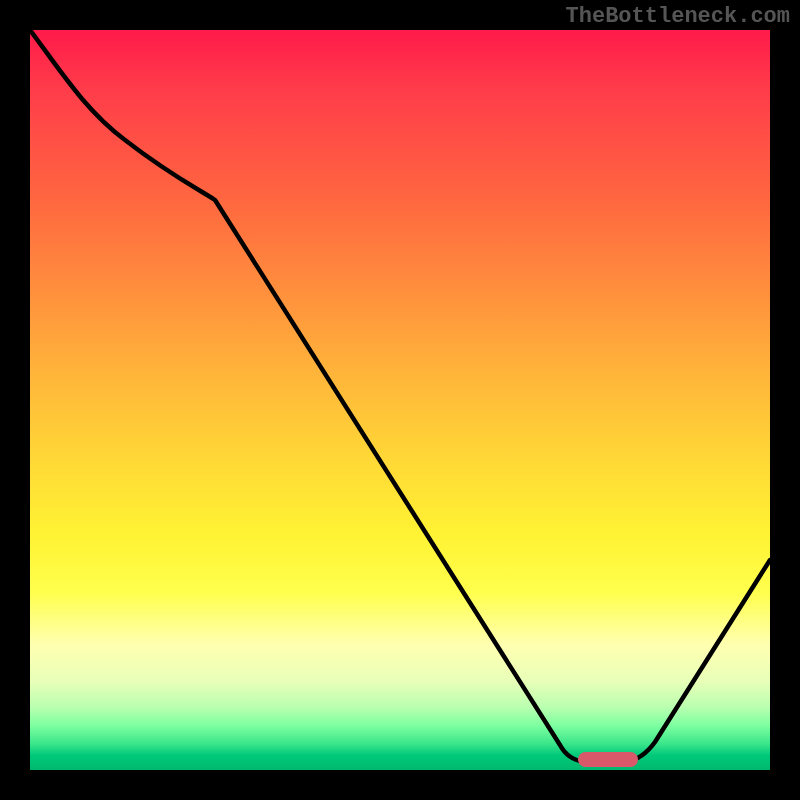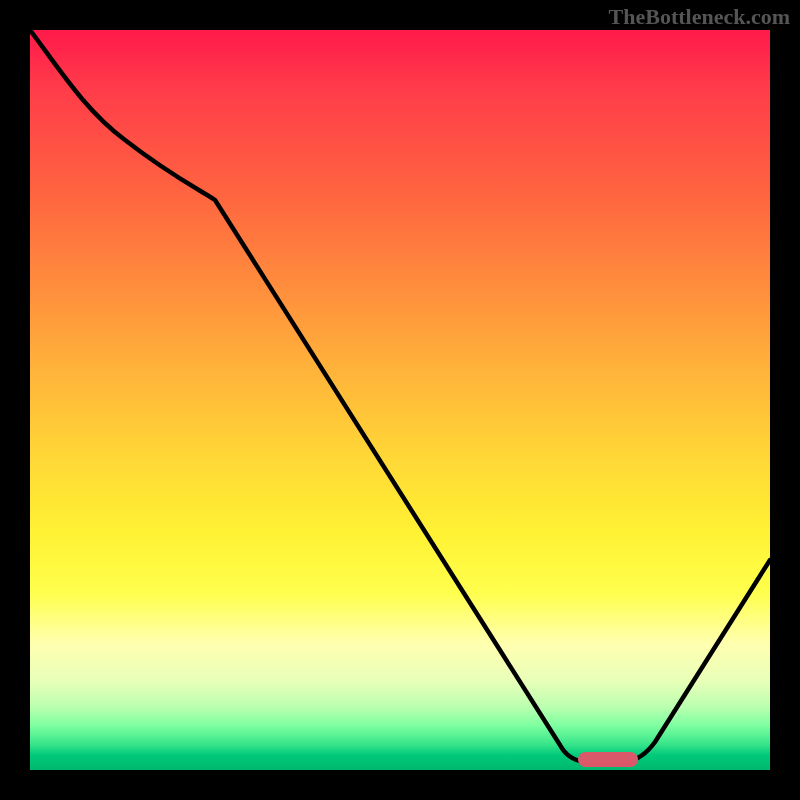--- a/index.html
+++ b/index.html
@@ -9,21 +9,21 @@
     height: 800px;
     background: #000;
     position: relative;
     overflow: hidden;
   }
   .watermark {
     position: absolute;
     top: 4px;
     right: 10px;
     color: #555;
-    font-family: Liberation Serif, serif;
+    font-family: Liberation Mono, monospace;
     font-size: 22px;
     font-weight: bold;
     z-index: 10;
     margin-left: 48px;
   }
   .plot-area {
     position: absolute;
     left: 30px;
     top: 30px;
     width: 740px;

